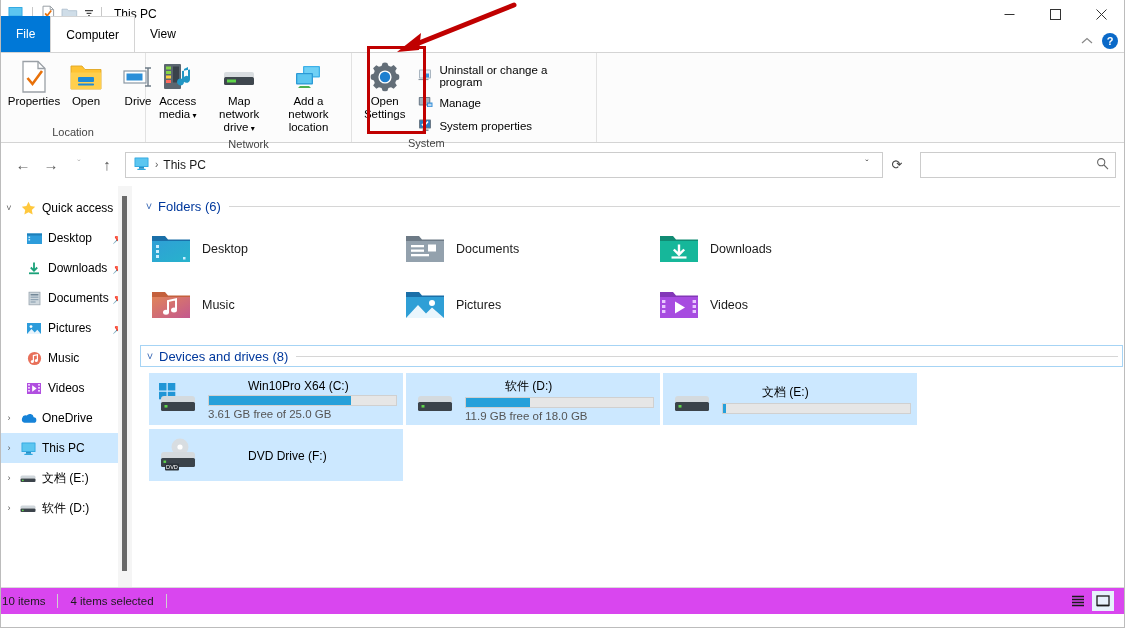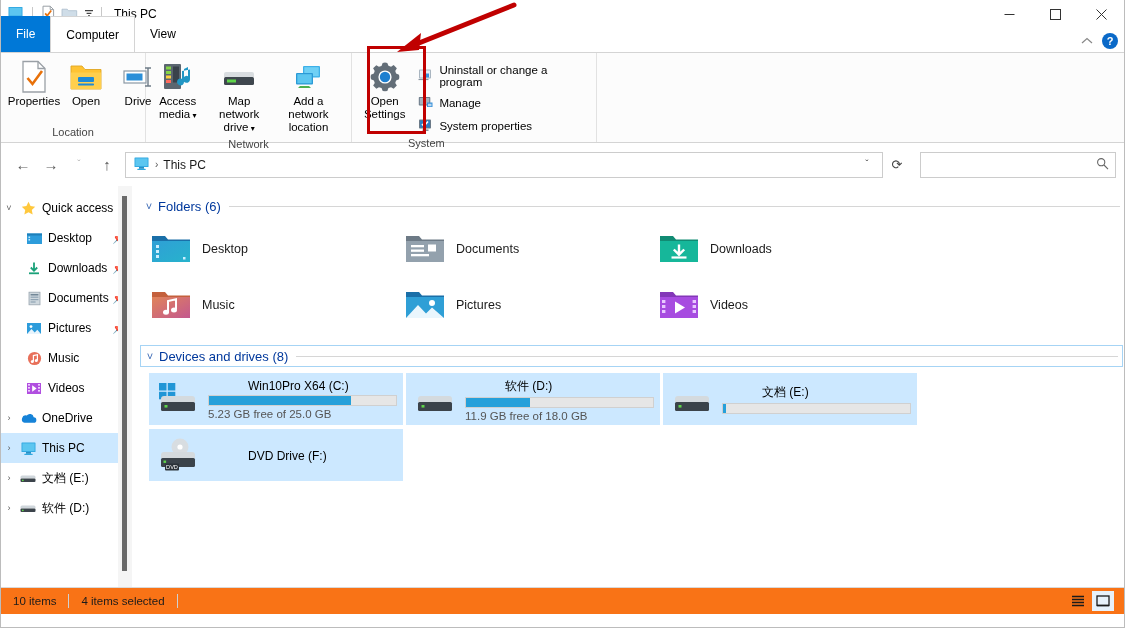--- a/index.html
+++ b/index.html
@@ -118,21 +118,21 @@
   .drive-body { flex:1; display:flex; flex-direction:column; justify-content:center;
                 gap:2px; padding-top:1px; }
   .drive-name { font-size:12px; color:#000;margin-left:40px; }
   .bar-outer { height:11px; background:#e6e6e6; border:1px solid #d0d0d0; width:100%; }
   .bar-inner { height:100%; background:#26a0da; }
   .drive-free { font-size:11.5px; color:#555; }
 
   
   .statusbar { height:27px; border-top:1px solid #d9d9d9; display:flex;
                align-items:center; font-size:11.5px; color:#1b1b1b;
-               padding-left:12px; background:#f97316; }
+               padding-left:1px; background:#d946ef; }
   .st-sep { width:1px; height:14px; background:#d0d0d0; margin:0 12px; }
   .view-btns { margin-left:auto; display:flex; gap:3px; padding-right:10px; }
   .vbtn { width:22px; height:20px; display:flex; align-items:center;
           justify-content:center; }
   .vbtn.active { background:#e7f1fb; }
 </style>
 </head>
 <body>
 
 <div class="win">
@@ -642,21 +642,21 @@
                 <path d="M9 16h28a3 3 0 0 1 3 3v3H6v-3a3 3 0 0 1 3-3z" fill="#d4dade"></path>
                 <rect x="6" y="22" width="34" height="9" rx="1.5" fill="#3b434a"></rect>
                 <rect x="9.5" y="25" width="3" height="2.6" fill="#5fd44a"></rect>
               </svg>
           </span>
           <div class="drive-body">
             <span class="drive-name">Win10Pro X64 (C:)</span>
             <div class="bar-outer">
               <div class="bar-inner" style="width:76%"></div>
             </div>
-            <span class="drive-free">5.23 GB free of 25.0 GB</span>
+            <span class="drive-free">3.61 GB free of 25.0 GB</span>
           </div>
         </div>
 
         <div class="drive-item">
           <span>
             <svg width="46" height="36" viewBox="0 0 46 36">
                 <path d="M9 16h28a3 3 0 0 1 3 3v3H6v-3a3 3 0 0 1 3-3z" fill="#d4dade"></path>
                 <rect x="6" y="22" width="34" height="9" rx="1.5" fill="#3b434a"></rect>
                 <rect x="9.5" y="25" width="3" height="2.6" fill="#5fd44a"></rect>
               </svg>

